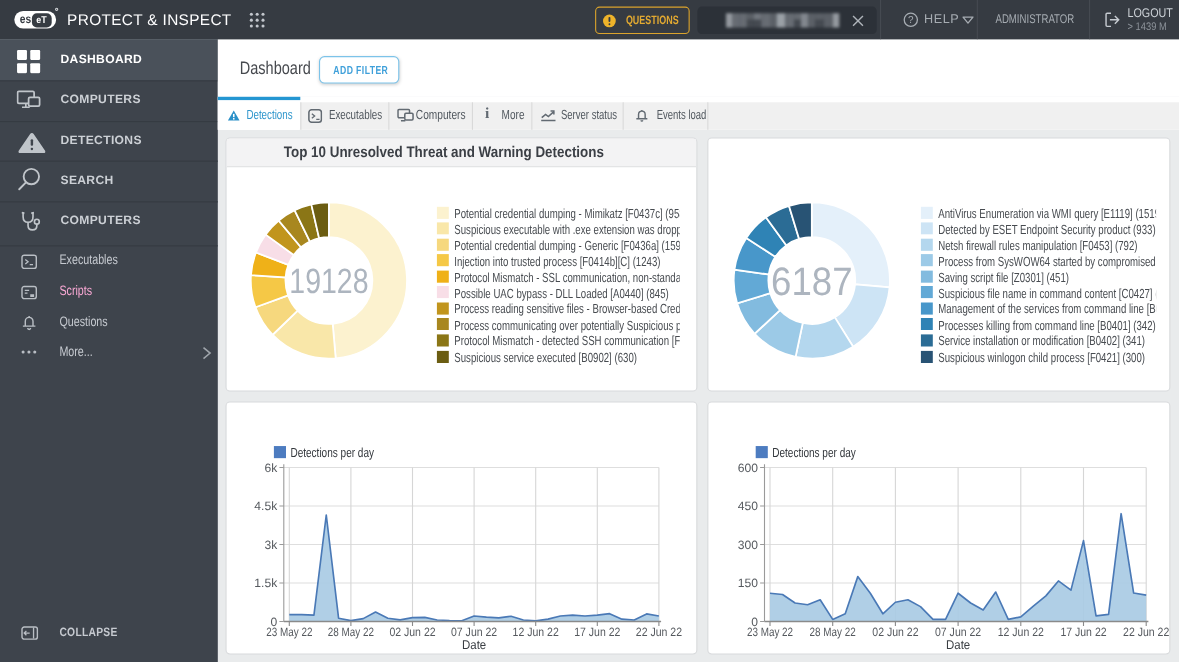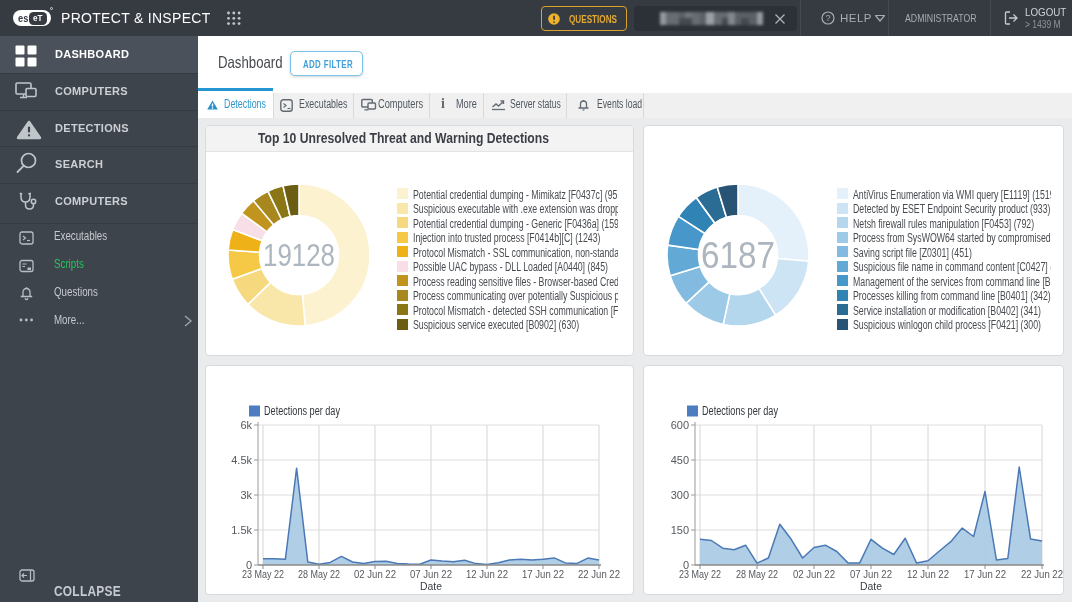--- a/index.html
+++ b/index.html
@@ -111,21 +111,21 @@
  <path d="M8.6 13.8 L2.5 20" stroke="#c0c5ca" stroke-width="1.8" stroke-linecap="round"></path>
 </svg>
 <svg class="abs" style="left:17px;top:154px;" width="22" height="22">
  <path d="M4 3 v4 q0 5 4.5 5 t4.5 -5 v-4" fill="none" stroke="#c0c5ca" stroke-width="1.5"></path>
  <path d="M8.5 12 v3 q0 4 4 4 t4 -4 v-1.5" fill="none" stroke="#c0c5ca" stroke-width="1.5"></path>
  <circle cx="16.5" cy="11.5" r="2.2" fill="none" stroke="#c0c5ca" stroke-width="1.5"></circle>
  <path d="M2.8 3.2 l2.4 0.8 M13.8 3.2 l-2.4 0.8" stroke="#c0c5ca" stroke-width="1.5"></path>
 </svg>
 <div class="abs" style="left:0;top:186.5px;width:198px;height:1px;background:#353b42;"></div>
     <div class="abs" style="left:54px;top:193px;font-size:12.5px;color:#c6cad0;"><span class="cx" style="transform:scaleX(0.78);">Executables</span></div>
-    <div class="abs" style="left:54px;top:221px;font-size:12.5px;color:#22c55e;"><span class="cx" style="transform:scaleX(0.78);">Scripts</span></div>
+    <div class="abs" style="left:54px;top:221px;font-size:12.5px;color:#f9a8d4;"><span class="cx" style="transform:scaleX(0.78);">Scripts</span></div>
     <div class="abs" style="left:54px;top:249px;font-size:12.5px;color:#c6cad0;"><span class="cx" style="transform:scaleX(0.78);">Questions</span></div>
     <div class="abs" style="left:54px;top:277px;font-size:12.5px;color:#c6cad0;"><span class="cx" style="transform:scaleX(0.78);">More...</span></div>
 <svg class="abs" style="left:19px;top:194.5px;" width="15" height="14">
  <rect x="1" y="1" width="13" height="12" rx="2" fill="none" stroke="#b9bec4" stroke-width="1.3"></rect>
  <path d="M4 5 l2.5 2 L4 9" fill="none" stroke="#b9bec4" stroke-width="1.2"></path>
       <path d="M8 9.5 h3" stroke="#b9bec4" stroke-width="1.2"></path>
 </svg>
 <svg class="abs" style="left:19px;top:222.5px;" width="15" height="14">
  <rect x="1" y="1.5" width="13" height="11" rx="2" fill="none" stroke="#b9bec4" stroke-width="1.3"></rect>
  <path d="M3.5 5 h4 M3.5 7.5 h2.5" stroke="#b9bec4" stroke-width="1.2"></path>
@@ -143,21 +143,21 @@
     </svg>
 <svg class="abs" style="left:183px;top:278px;" width="10" height="14">
       <path d="M2 2 L8 7 L2 12" fill="none" stroke="#9fa5ab" stroke-width="1.4"></path>
     </svg>
 
 <svg class="abs" style="left:19px;top:533px;" width="16" height="13">
  <rect x="1" y="1" width="14" height="11" rx="2" fill="none" stroke="#b9bec4" stroke-width="1.3"></rect>
  <path d="M11.5 1.5 v10" stroke="#b9bec4" stroke-width="1.2"></path>
  <path d="M8 6.5 h-4.5 M5 4.5 l-2 2 2 2" fill="none" stroke="#b9bec4" stroke-width="1.2"></path>
 </svg>
-<div class="abs" style="left:54px;top:547px;font-size:14px;font-weight:bold;color:#c6cad0;letter-spacing:0.3px;text-align:center;"><span class="cx" style="transform:scaleX(0.85);">COLLAPSE</span></div>
+<div class="abs" style="left:54px;top:533px;font-size:11px;font-weight:bold;color:#c6cad0;letter-spacing:0.3px;text-align:center;"><span class="cx" style="transform:scaleX(0.85);">COLLAPSE</span></div>
 </div>
 <div class="abs" style="left:198px;top:36px;width:874px;height:52px;background:#ffffff;"></div>
 <div class="abs" style="left:218px;top:53px;font-size:16.5px;color:#46494e;"><span class="cx" style="transform:scaleX(0.8);">Dashboard</span></div>
 <div class="abs" style="left:290px;top:51px;width:73px;height:25px;background:#fff;border:1.8px solid #7cc3e9;border-radius:5px;box-shadow:0 1px 3px rgba(0,0,0,0.18);"></div>
 <div class="abs" style="left:303px;top:58px;font-size:10.5px;font-weight:bold;color:#3fa0da;"><span class="cx" style="transform:scaleX(0.75);letter-spacing:0.5px;">ADD FILTER</span></div>
 <div class="abs" style="left:198px;top:88px;width:874px;height:30px;background:#ffffff;"></div>
 <div class="abs" style="left:272px;top:93px;width:800px;height:25px;background:#f0f0f0;"></div>
 <div class="abs" style="left:198px;top:88px;width:74.5px;height:30px;background:#fff;border-top:3px solid #2496d2;"></div>
 <div class="abs" style="left:272.5px;top:93px;width:1px;height:25px;background:#d9d9d9;"></div>
 <div class="abs" style="left:353px;top:93px;width:1px;height:25px;background:#d9d9d9;"></div>

